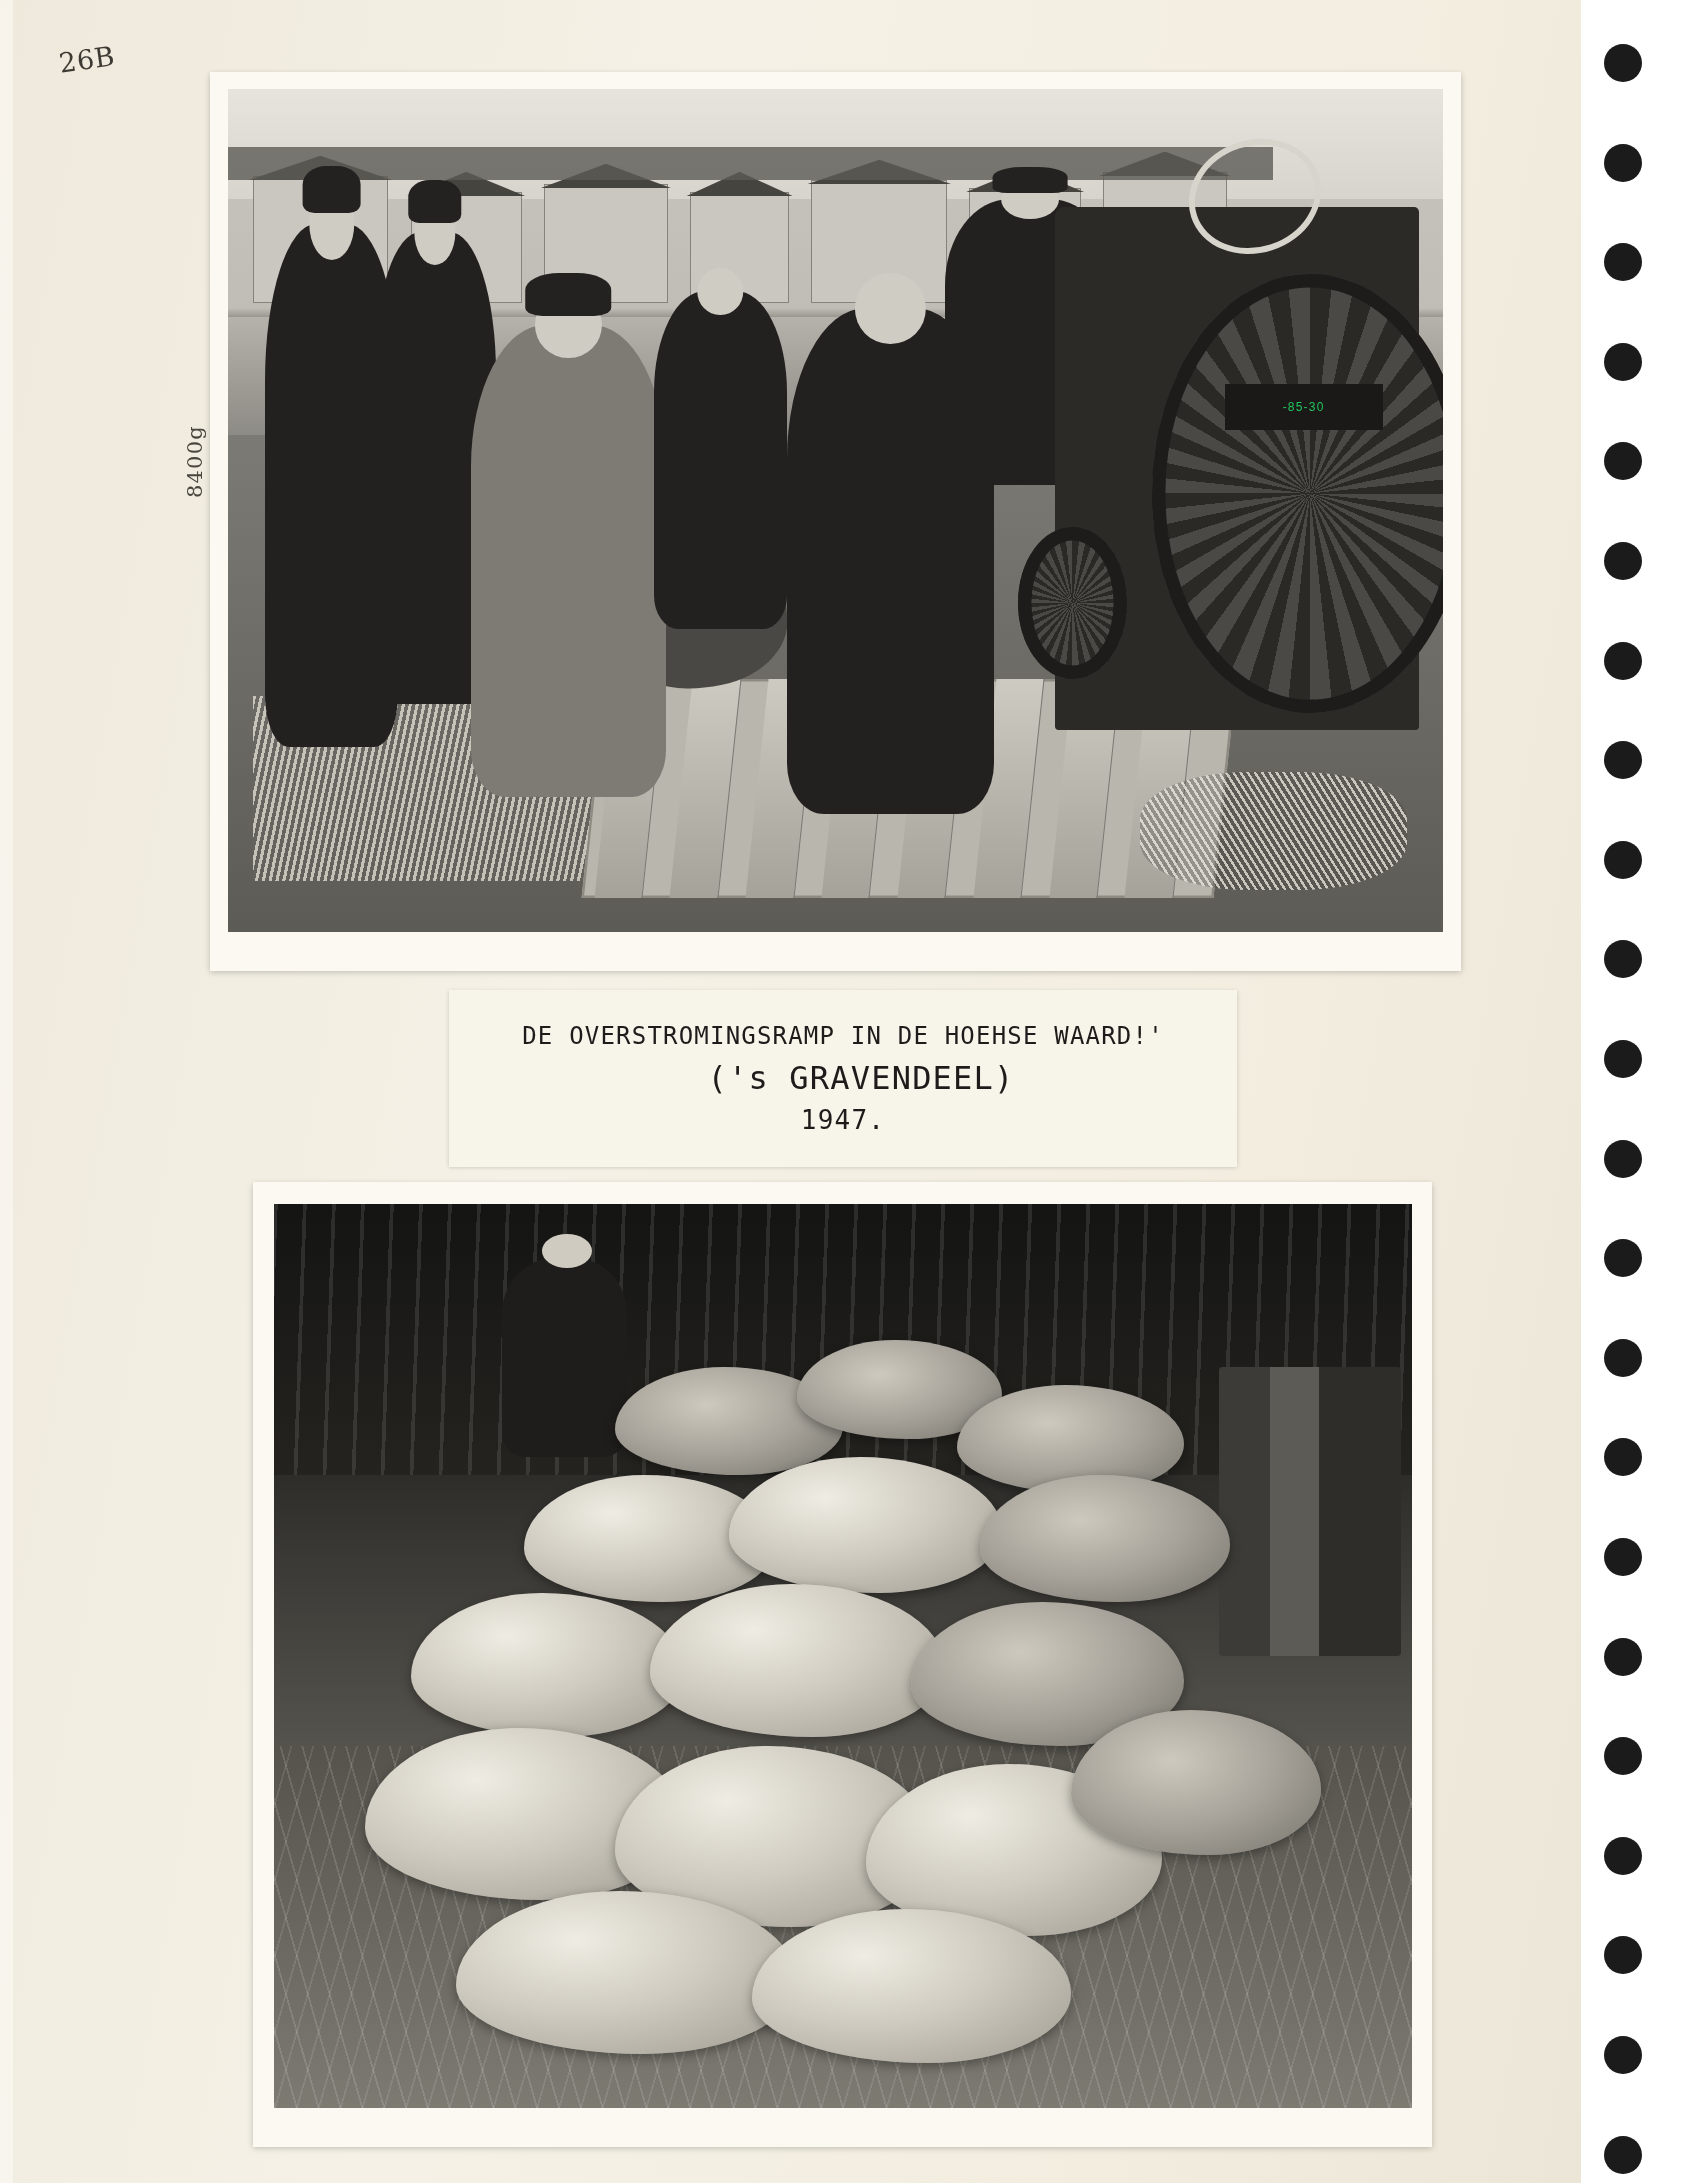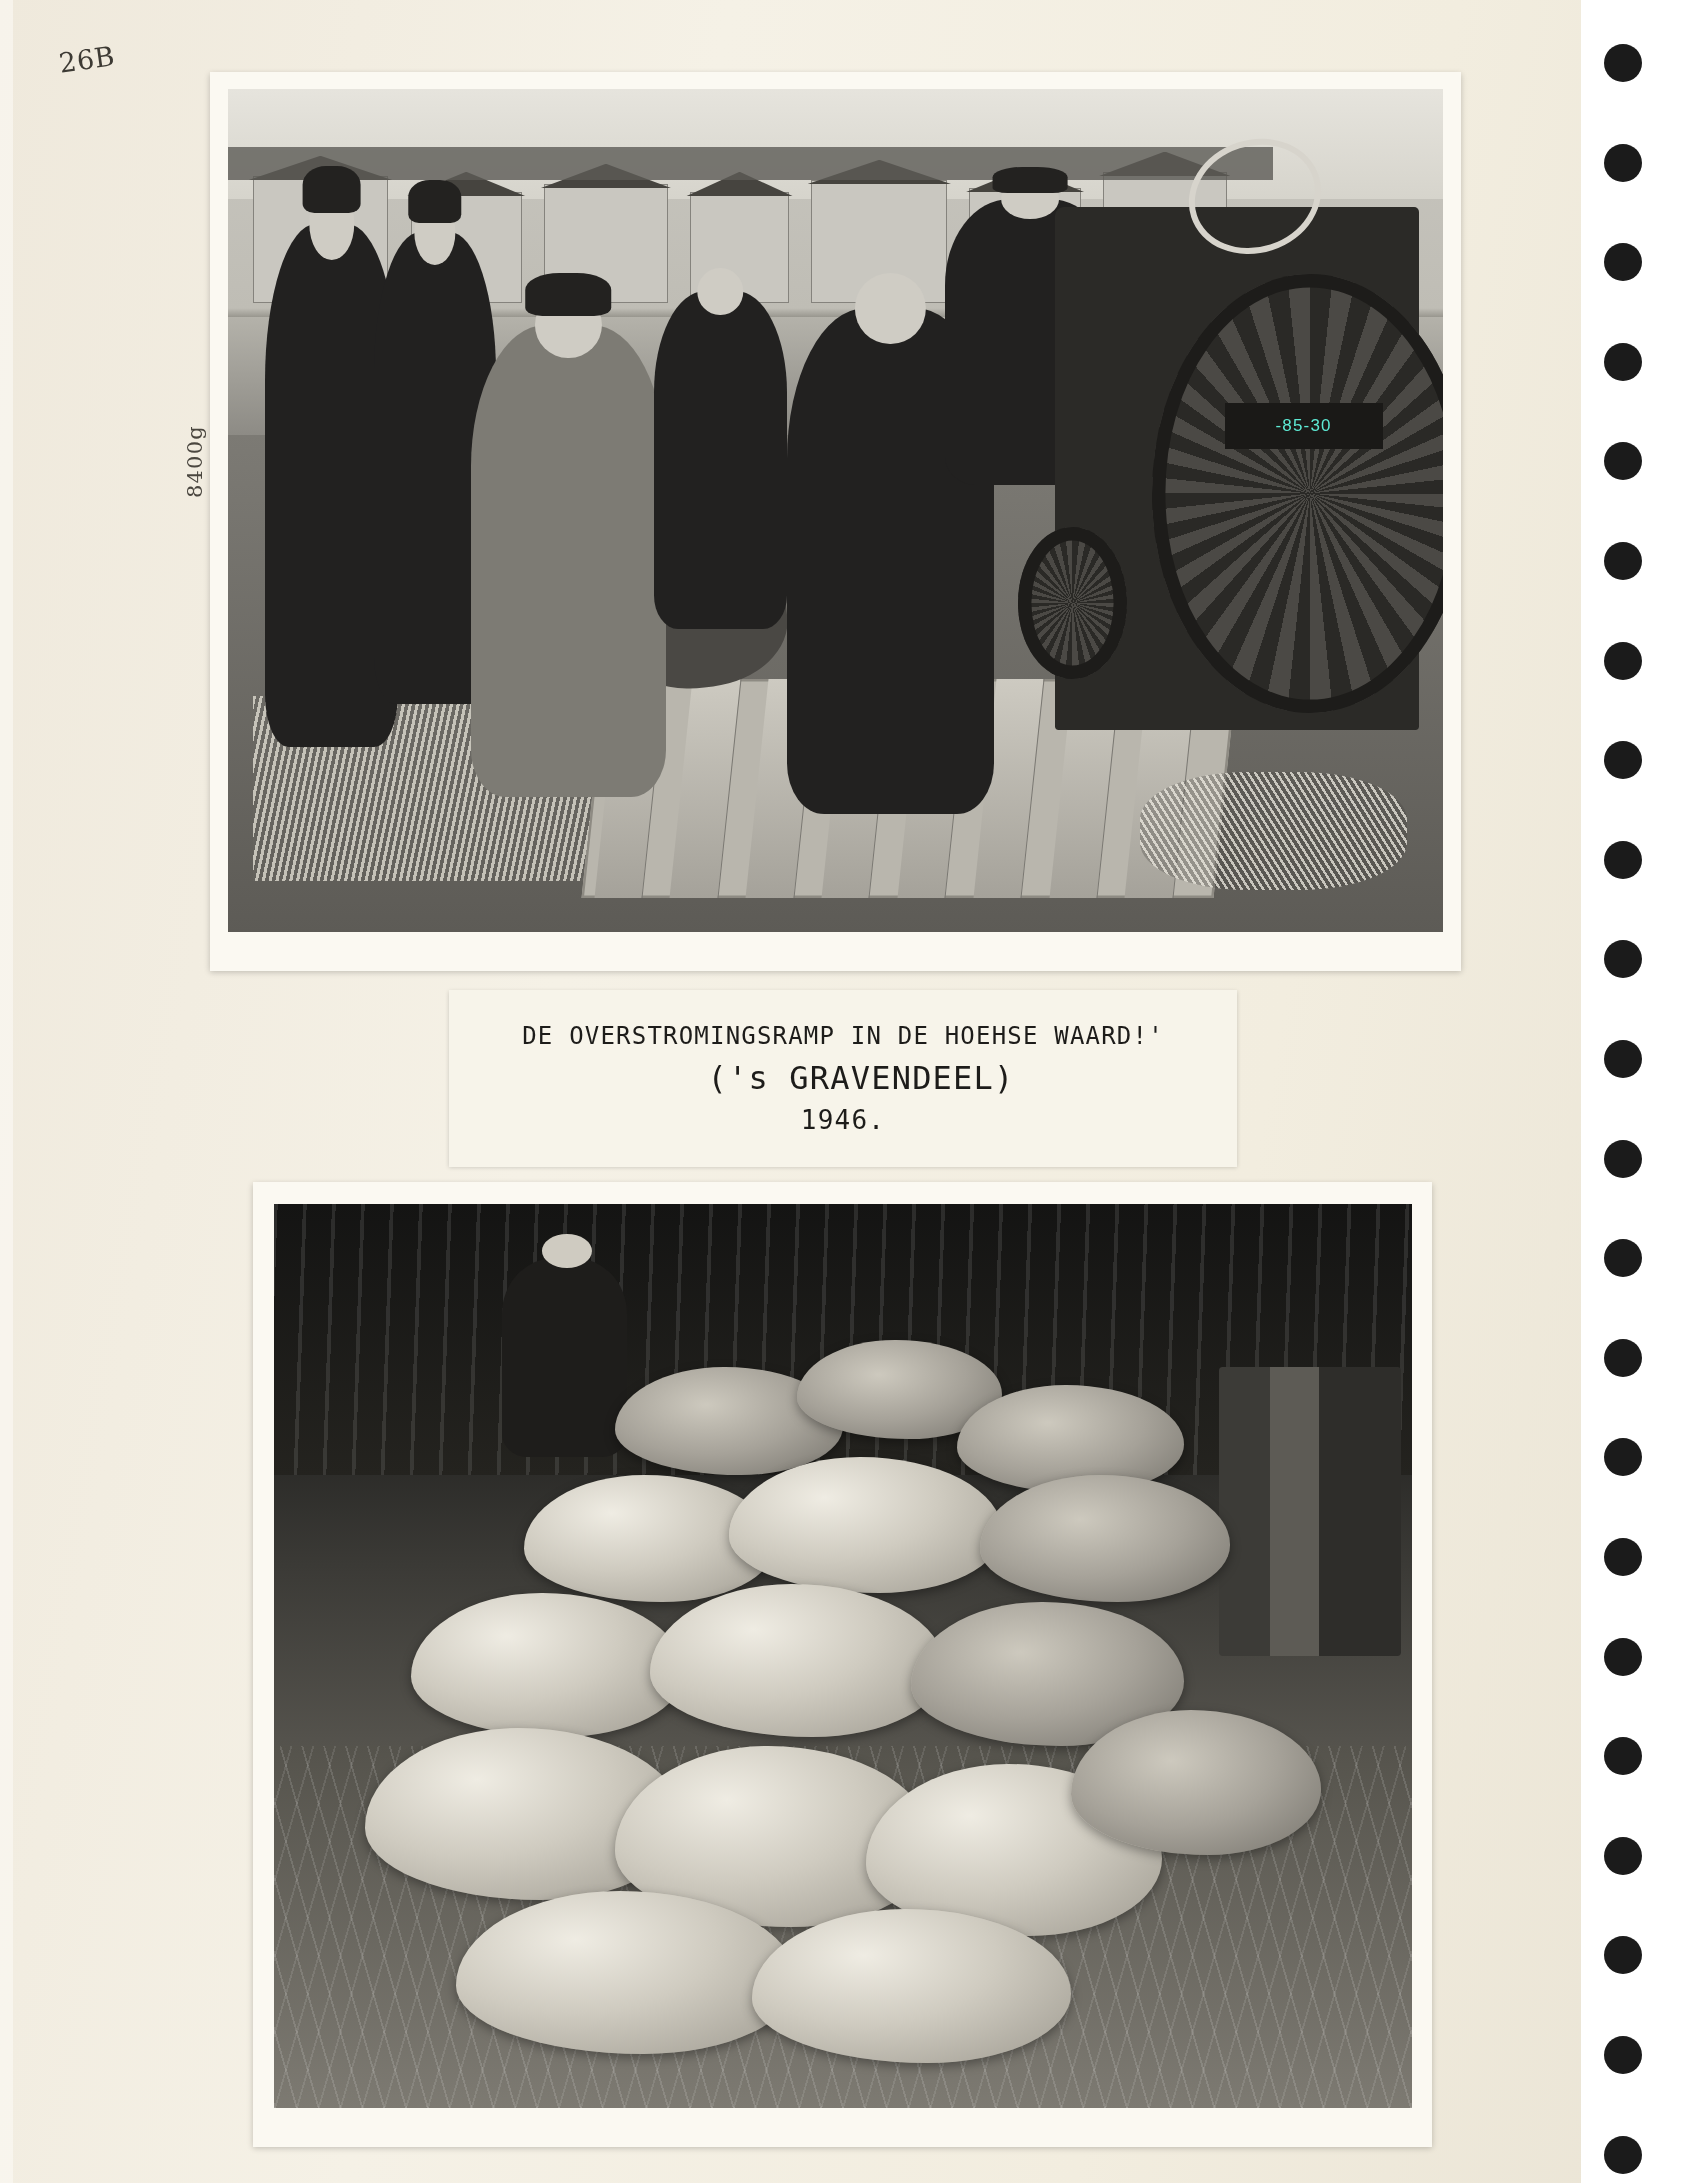--- a/index.html
+++ b/index.html
@@ -219,26 +219,25 @@
     position:absolute; right:10%; top:6%;
     width:10%; height:12%;
     border:6.1px solid #d7d4cc;
     border-radius:50%;
     transform: rotate(-18deg);
   }
   .plate {
     position:absolute; right:5%; top:35%;
     width:13%; height:5.5%;
     background:#1a1917;
-    color:#5eead4;
+    color:#22c55e;
     font-family:"Liberation Sans", sans-serif;
-    font-size:17px;
+    font-size:12px;
     display:flex; align-items:center; justify-content:center;
     letter-spacing:1.2px;
-    margin-top:19px;
   }
   .pig {
     position:absolute; left:31%; top:55%;
     width:15%; height:16%;
     background:#4a4844;
     border-radius:50% 45% 45% 50%;
     transform: rotate(-7deg);
   }
   .rope {
     position:absolute; right:3%; bottom:5%;
@@ -398,21 +397,21 @@
         <div class="plate">-85-30</div>
 
         <div class="rope"></div>
       </div>
     </div>
   </div>
 
   <div class="caption-card">
     <div class="caption-line l1">DE OVERSTROMINGSRAMP IN DE HOEHSE WAARD!'</div>
     <div class="caption-line l2">('s GRAVENDEEL)</div>
-    <div class="caption-line l3">1946.</div>
+    <div class="caption-line l3">1947.</div>
   </div>
 
   <div class="photo-mount photo-bottom">
     <div class="photo-inner">
       <div class="scene-bottom">
         <div class="trees"></div>
         <div class="cobbles"></div>
         <div class="barrels"></div>
 
         <div class="worker">

